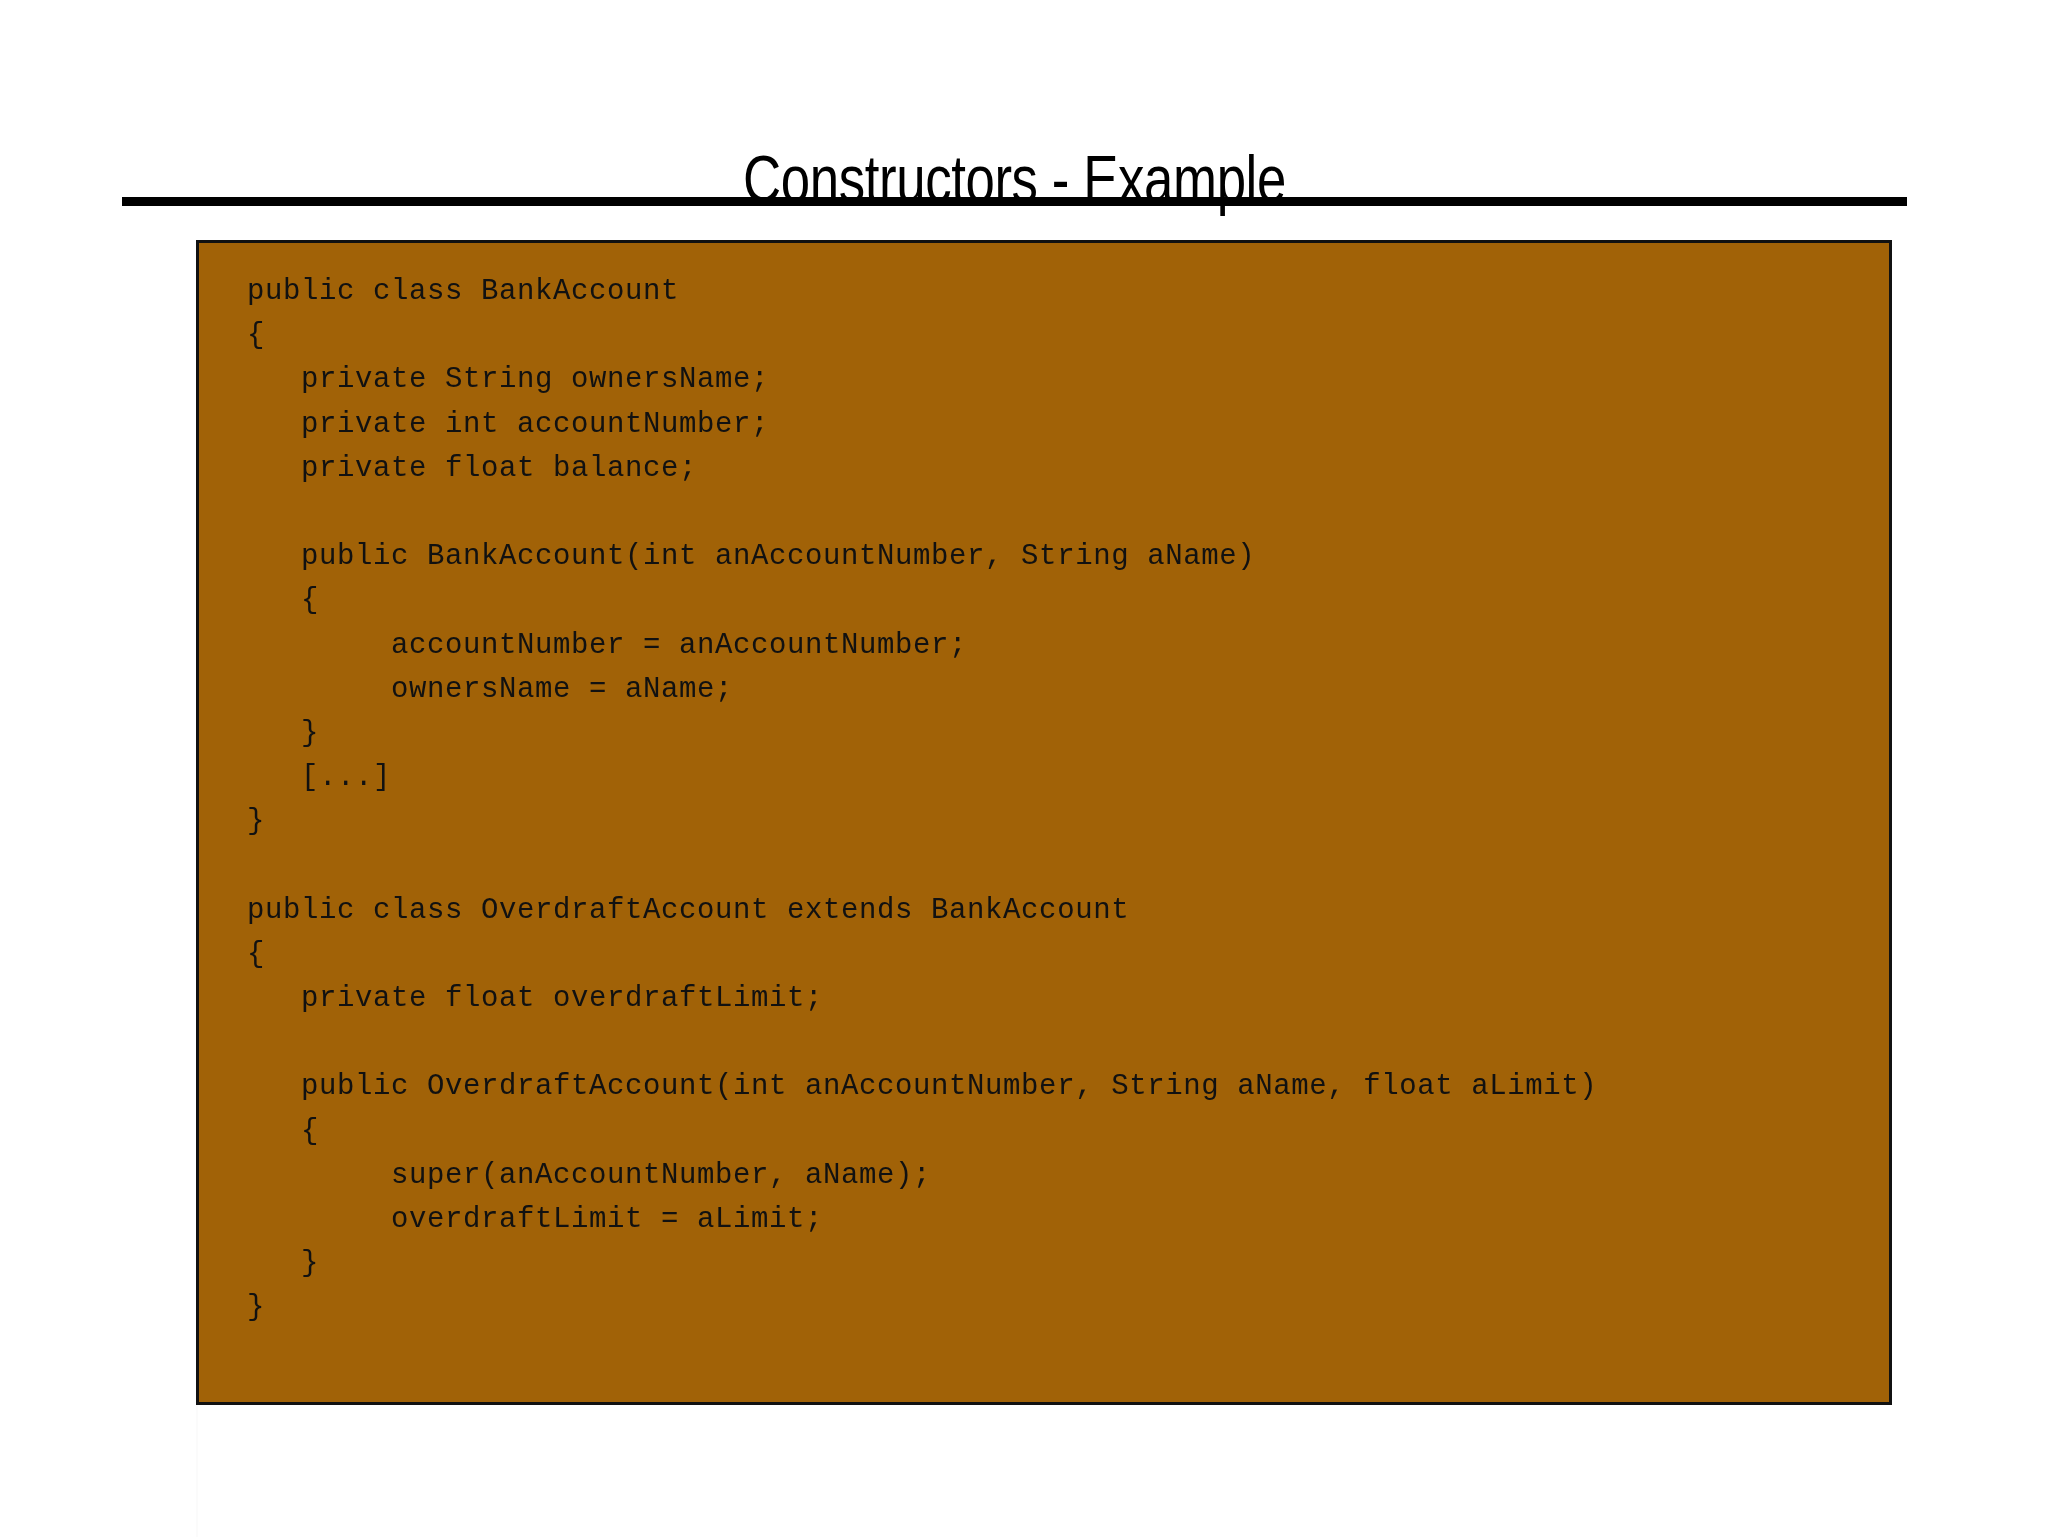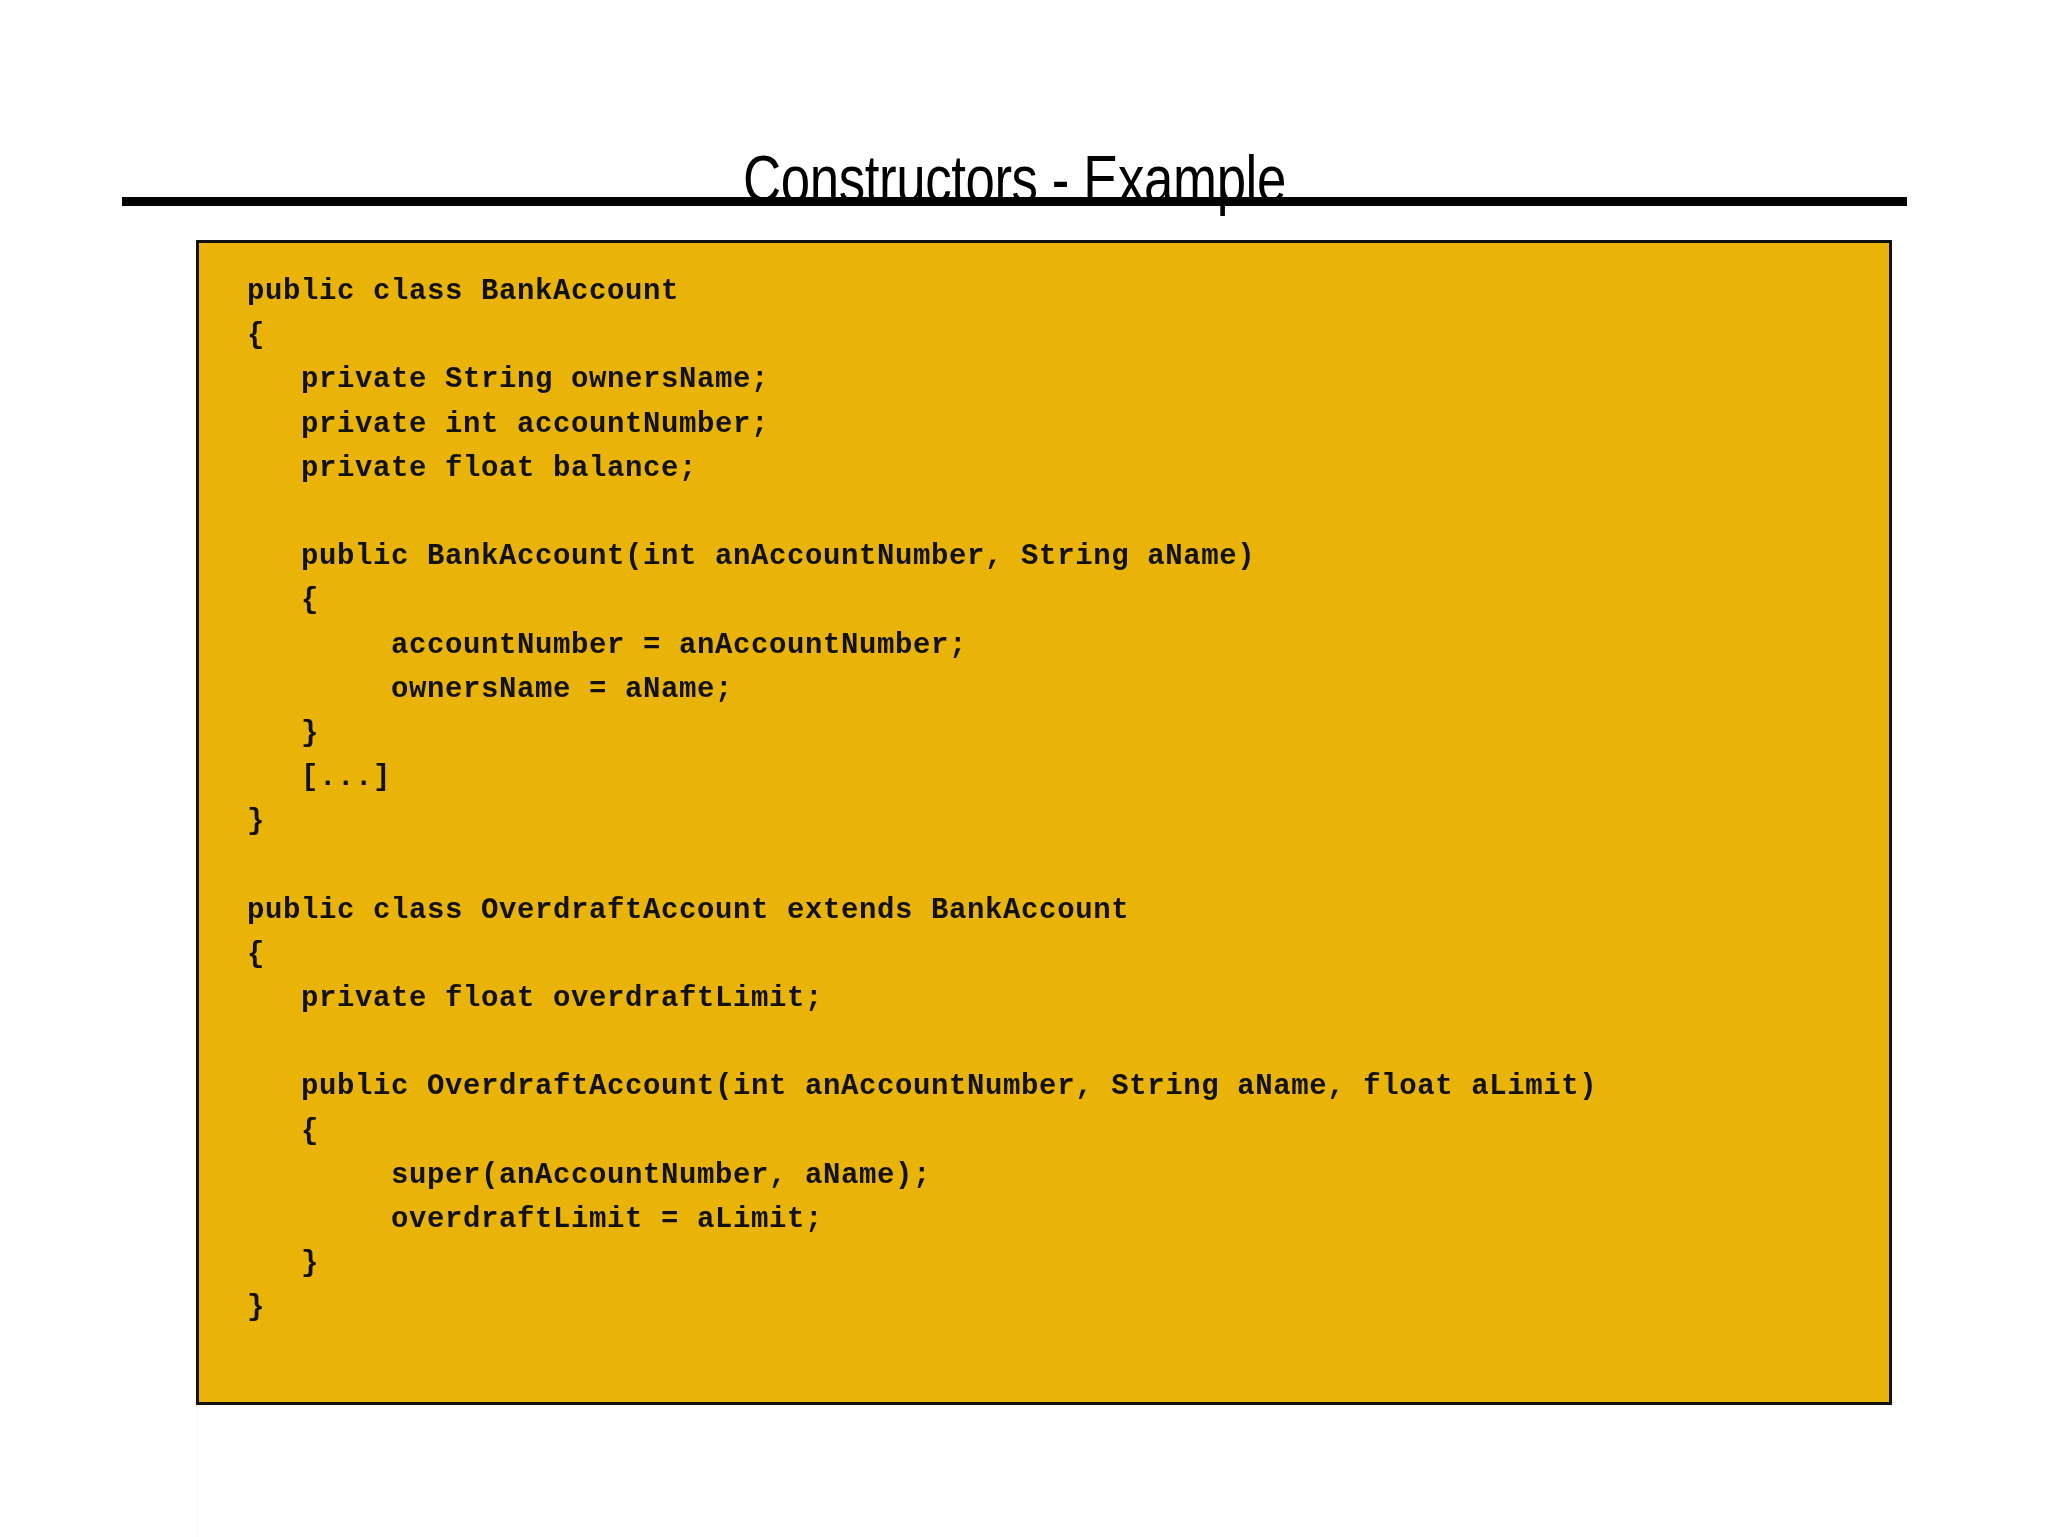--- a/index.html
+++ b/index.html
@@ -104,19 +104,19 @@
 </style>
 </head>
 <body>
 
 <div id="slide" style="background: rgb(255, 255, 255);">
 
   <h1 id="slide-title">Constructors - Example</h1>
 
   <div id="title-rule" style="background: rgb(0, 0, 0);"></div>
 
-  <div id="code-panel" style="background: #eab308; border-color: rgb(17, 17, 17); font-weight: bold;">
+  <div id="code-panel" style="background: #a16207; border-color: rgb(17, 17, 17);">
     <pre id="code-listing" style="color: rgb(17, 17, 17);"><span class="code-line">public class BankAccount</span><span class="code-line">{</span><span class="code-line">   private String ownersName;</span><span class="code-line">   private int accountNumber;</span><span class="code-line">   private float balance;</span><span class="code-line blank">&nbsp;</span><span class="code-line">   public BankAccount(int anAccountNumber, String aName)</span><span class="code-line">   {</span><span class="code-line">        accountNumber = anAccountNumber;</span><span class="code-line">        ownersName = aName;</span><span class="code-line">   }</span><span class="code-line">   [...]</span><span class="code-line">}</span><span class="code-line blank">&nbsp;</span><span class="code-line">public class OverdraftAccount extends BankAccount</span><span class="code-line">{</span><span class="code-line">   private float overdraftLimit;</span><span class="code-line blank">&nbsp;</span><span class="code-line">   public OverdraftAccount(int anAccountNumber, String aName, float aLimit)</span><span class="code-line">   {</span><span class="code-line">        super(anAccountNumber, aName);</span><span class="code-line">        overdraftLimit = aLimit;</span><span class="code-line">   }</span><span class="code-line">}</span></pre>
   </div>
 
   <div id="panel-seam"></div>
 
 </div>
 
 </body></html>

